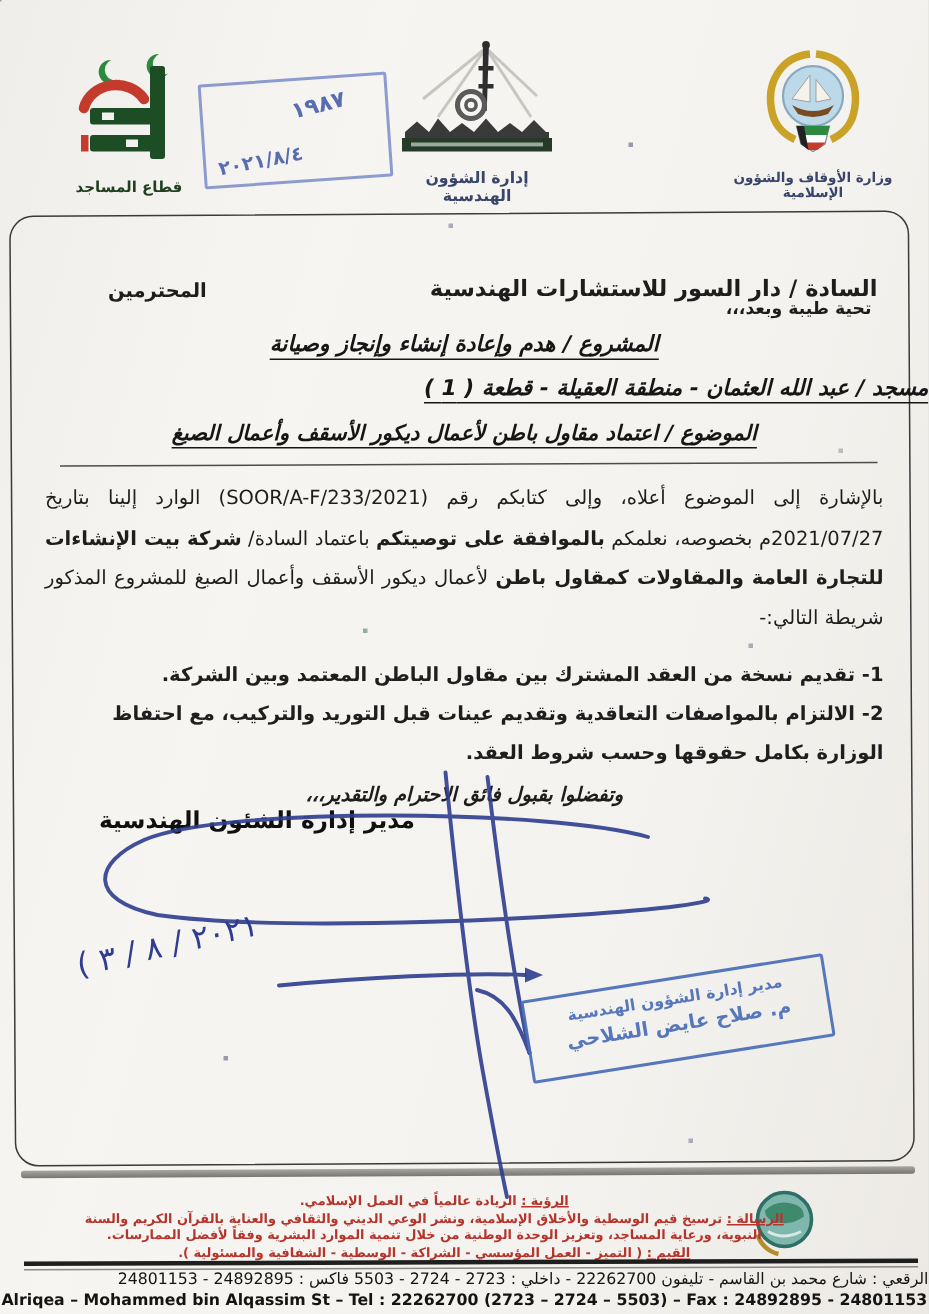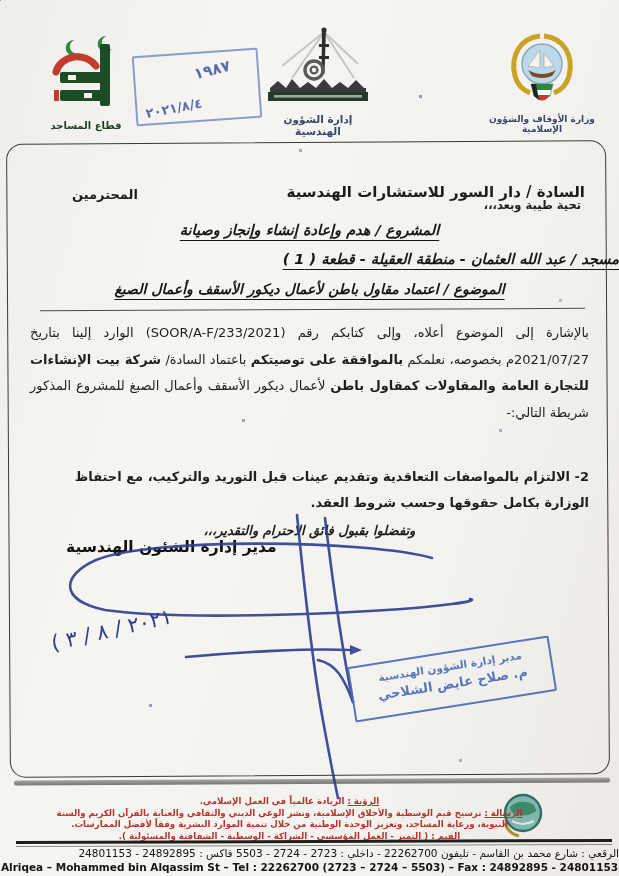--- a/index.html
+++ b/index.html
@@ -153,20 +153,21 @@
 
   <div class="abs head-line hl1 rtl"><span>المشروع / هدم وإعادة إنشاء وإنجاز وصيانة</span></div>
   <div class="abs head-line hl2 rtl"><span>مسجد / عبد الله العثمان - منطقة العقيلة - قطعة ( 1 )</span></div>
   <div class="abs head-line hl3 rtl"><span>الموضوع / اعتماد مقاول باطن لأعمال ديكور الأسقف وأعمال الصبغ</span></div>
   <div class="abs subject-rule"></div>
 
   <div class="abs letter-body rtl">
     <span>بالإشارة إلى الموضوع أعلاه، وإلى كتابكم رقم (SOOR/A-F/233/2021) الوارد إلينا بتاريخ 2021/07/27م بخصوصه، نعلمكم </span><span class="b">بالموافقة على توصيتكم</span><span> باعتماد السادة/ </span><span class="b">شركة بيت الإنشاءات للتجارة العامة والمقاولات كمقاول باطن</span><span> لأعمال ديكور الأسقف وأعمال الصبغ للمشروع المذكور شريطة التالي:-</span>
   </div>
 
+  <div class="abs cond c1 rtl">1- تقديم نسخة من العقد المشترك بين مقاول الباطن المعتمد وبين الشركة.</div>
   <div class="abs cond c2 rtl">2- الالتزام بالمواصفات التعاقدية وتقديم عينات قبل التوريد والتركيب، مع احتفاظ الوزارة بكامل حقوقها وحسب شروط العقد.</div>
 
   <div class="abs closing rtl">وتفضلوا بقبول فائق الاحترام والتقدير،،،</div>
 
   <div class="abs sig-title rtl">مدير إدارة الشئون الهندسية</div>
 
   <svg class="abs" style="left:0;top:0;pointer-events:none;" width="619" height="876" viewBox="0 0 619 876">
     <g fill="none" stroke="#2e3d8f" stroke-width="2.6" stroke-linecap="round" opacity="0.9">
       <path d="M432 558 C370 540 150 537 96 560 C62 575 58 600 105 610 C190 622 390 612 452 604 C468 602 476 600 470 599"></path>
       <path d="M297 515 C303 575 312 660 322 715 C328 748 333 775 338 798"></path>

